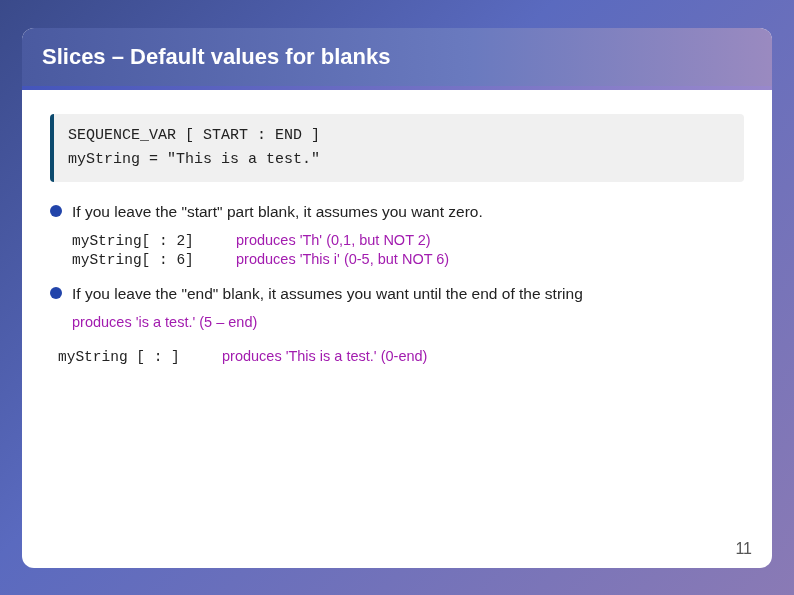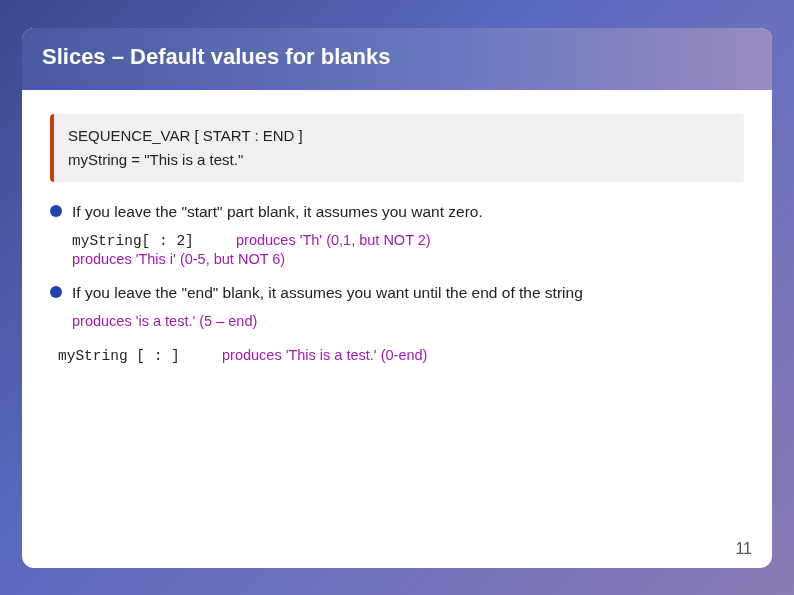--- a/index.html
+++ b/index.html
@@ -41,25 +41,25 @@
 
     .slide-body {
       flex: 1;
       padding: 18px 28px 18px 28px;
       display: flex;
       flex-direction: column;
       gap: 0;
     }
 
     .code-block {
-      font-family: Liberation Sans, sans-serif;
+      font-family: Liberation Mono, monospace;
       font-size: 15px;
       color: #222;
       background: #f0f0f0;
-      border-left: 4px solid #c2410c;
+      border-left: 4px solid #0c4a6e;
       padding: 10px 14px;
       margin-bottom: 18px;
       border-radius: 4px;
       line-height: 1.6;
     }
 
     .bullet-section {
       display: flex;
       flex-direction: column;
       gap: 4px;
@@ -146,20 +146,21 @@
       <div class="bullet-row">
         <div class="bullet-dot"></div>
         <div class="bullet-text">If you leave the "start" part blank, it assumes you want zero.</div>
       </div>
       <div class="code-examples">
         <div class="code-example-row">
           <span class="code-inline">myString[ : 2]</span>
           <span class="code-desc">produces 'Th'   (0,1, but NOT 2)</span>
         </div>
         <div class="code-example-row">
+          <span class="code-inline">myString[ : 6]</span>
           <span class="code-desc">produces 'This i' (0-5, but NOT 6)</span>
         </div>
       </div>
     </div>
 
     <div class="bullet-section">
       <div class="bullet-row">
         <div class="bullet-dot"></div>
         <div class="bullet-text">If you leave the "end" blank, it assumes you want until the end of the string</div>
       </div>

